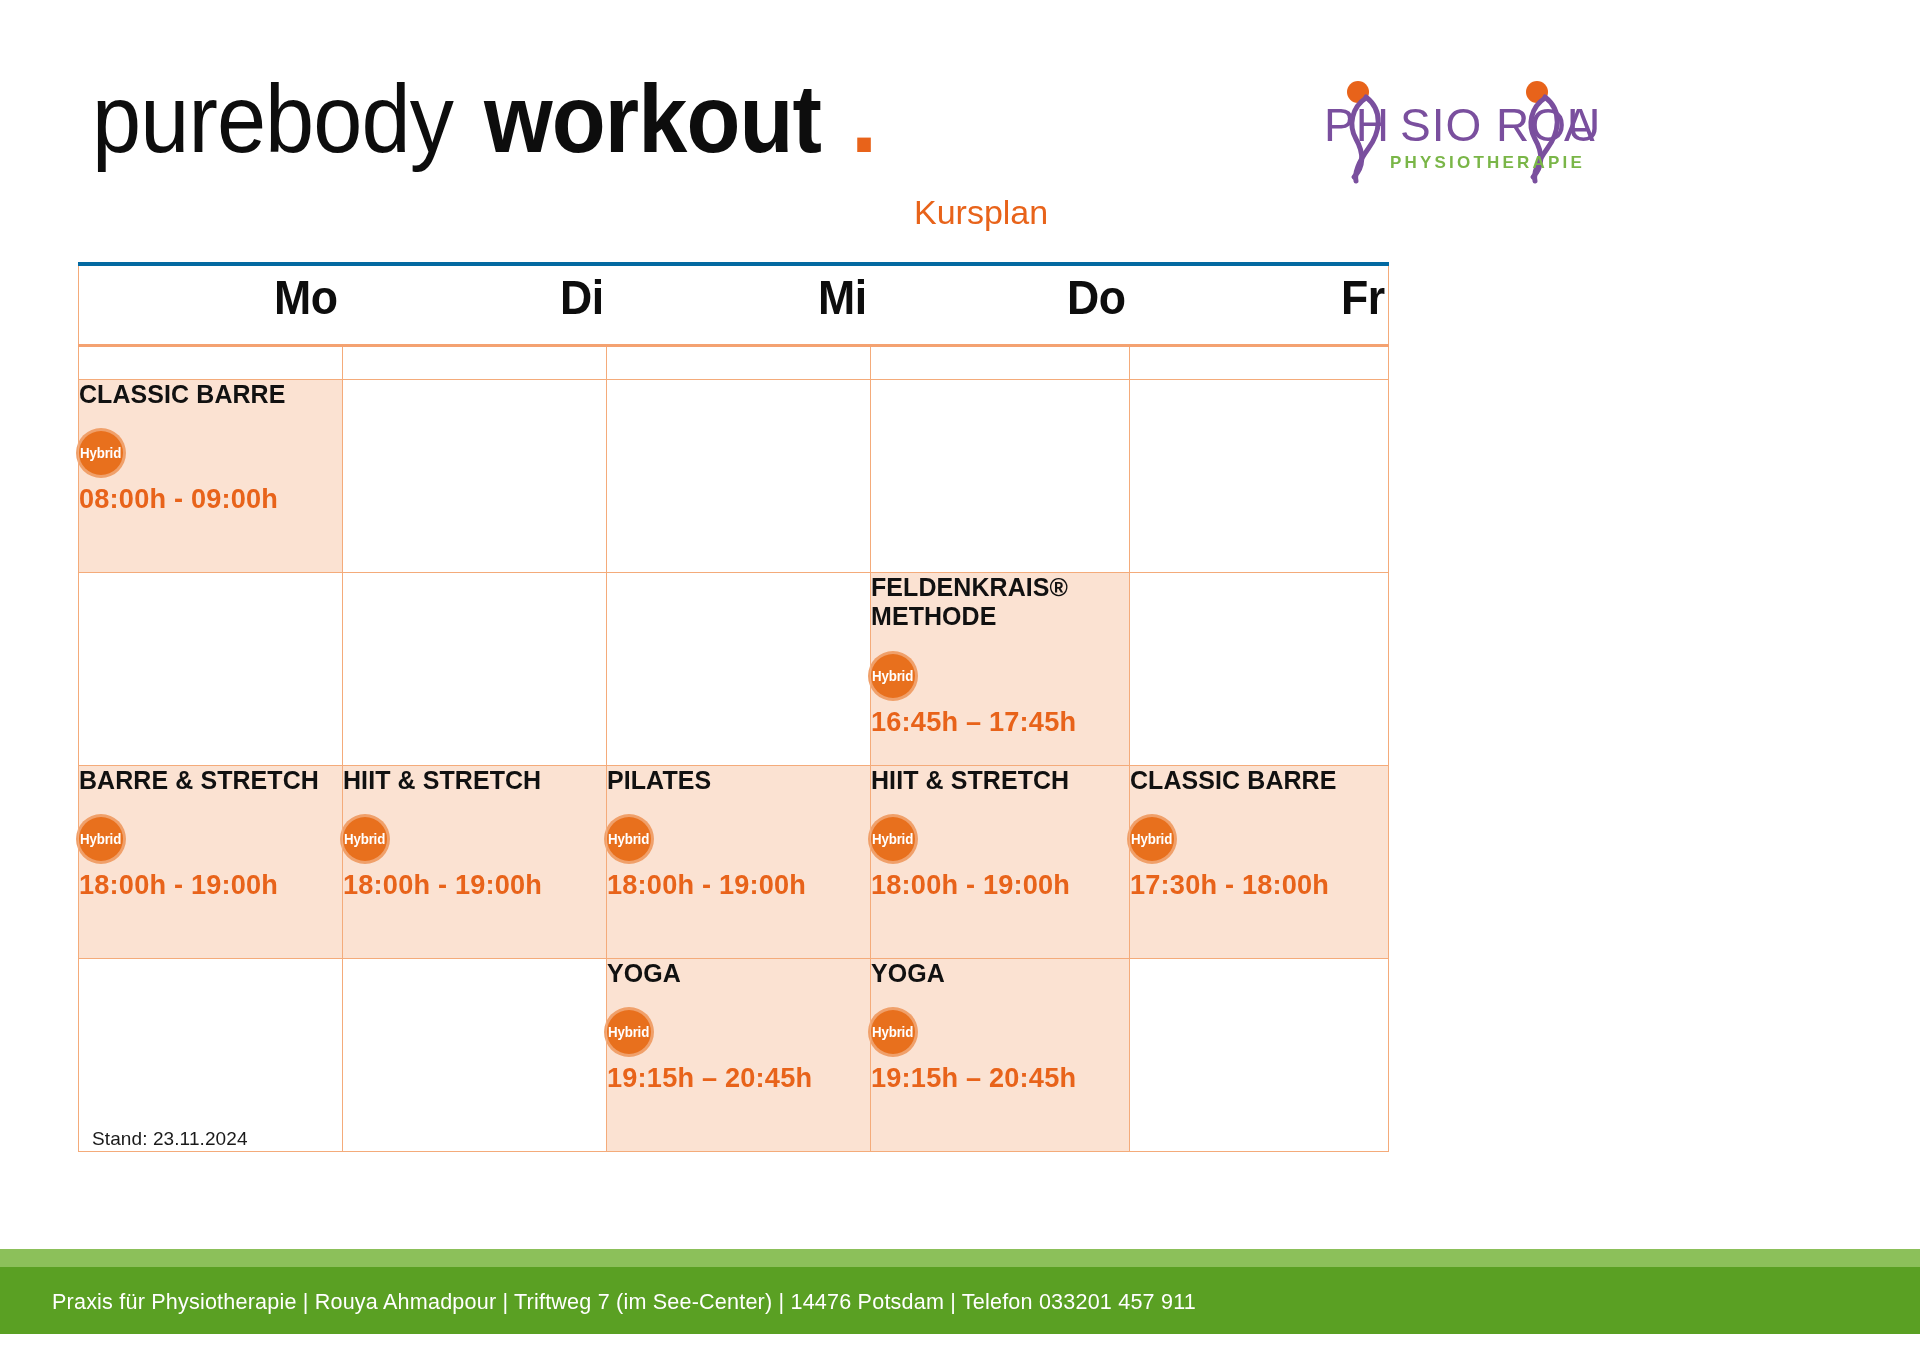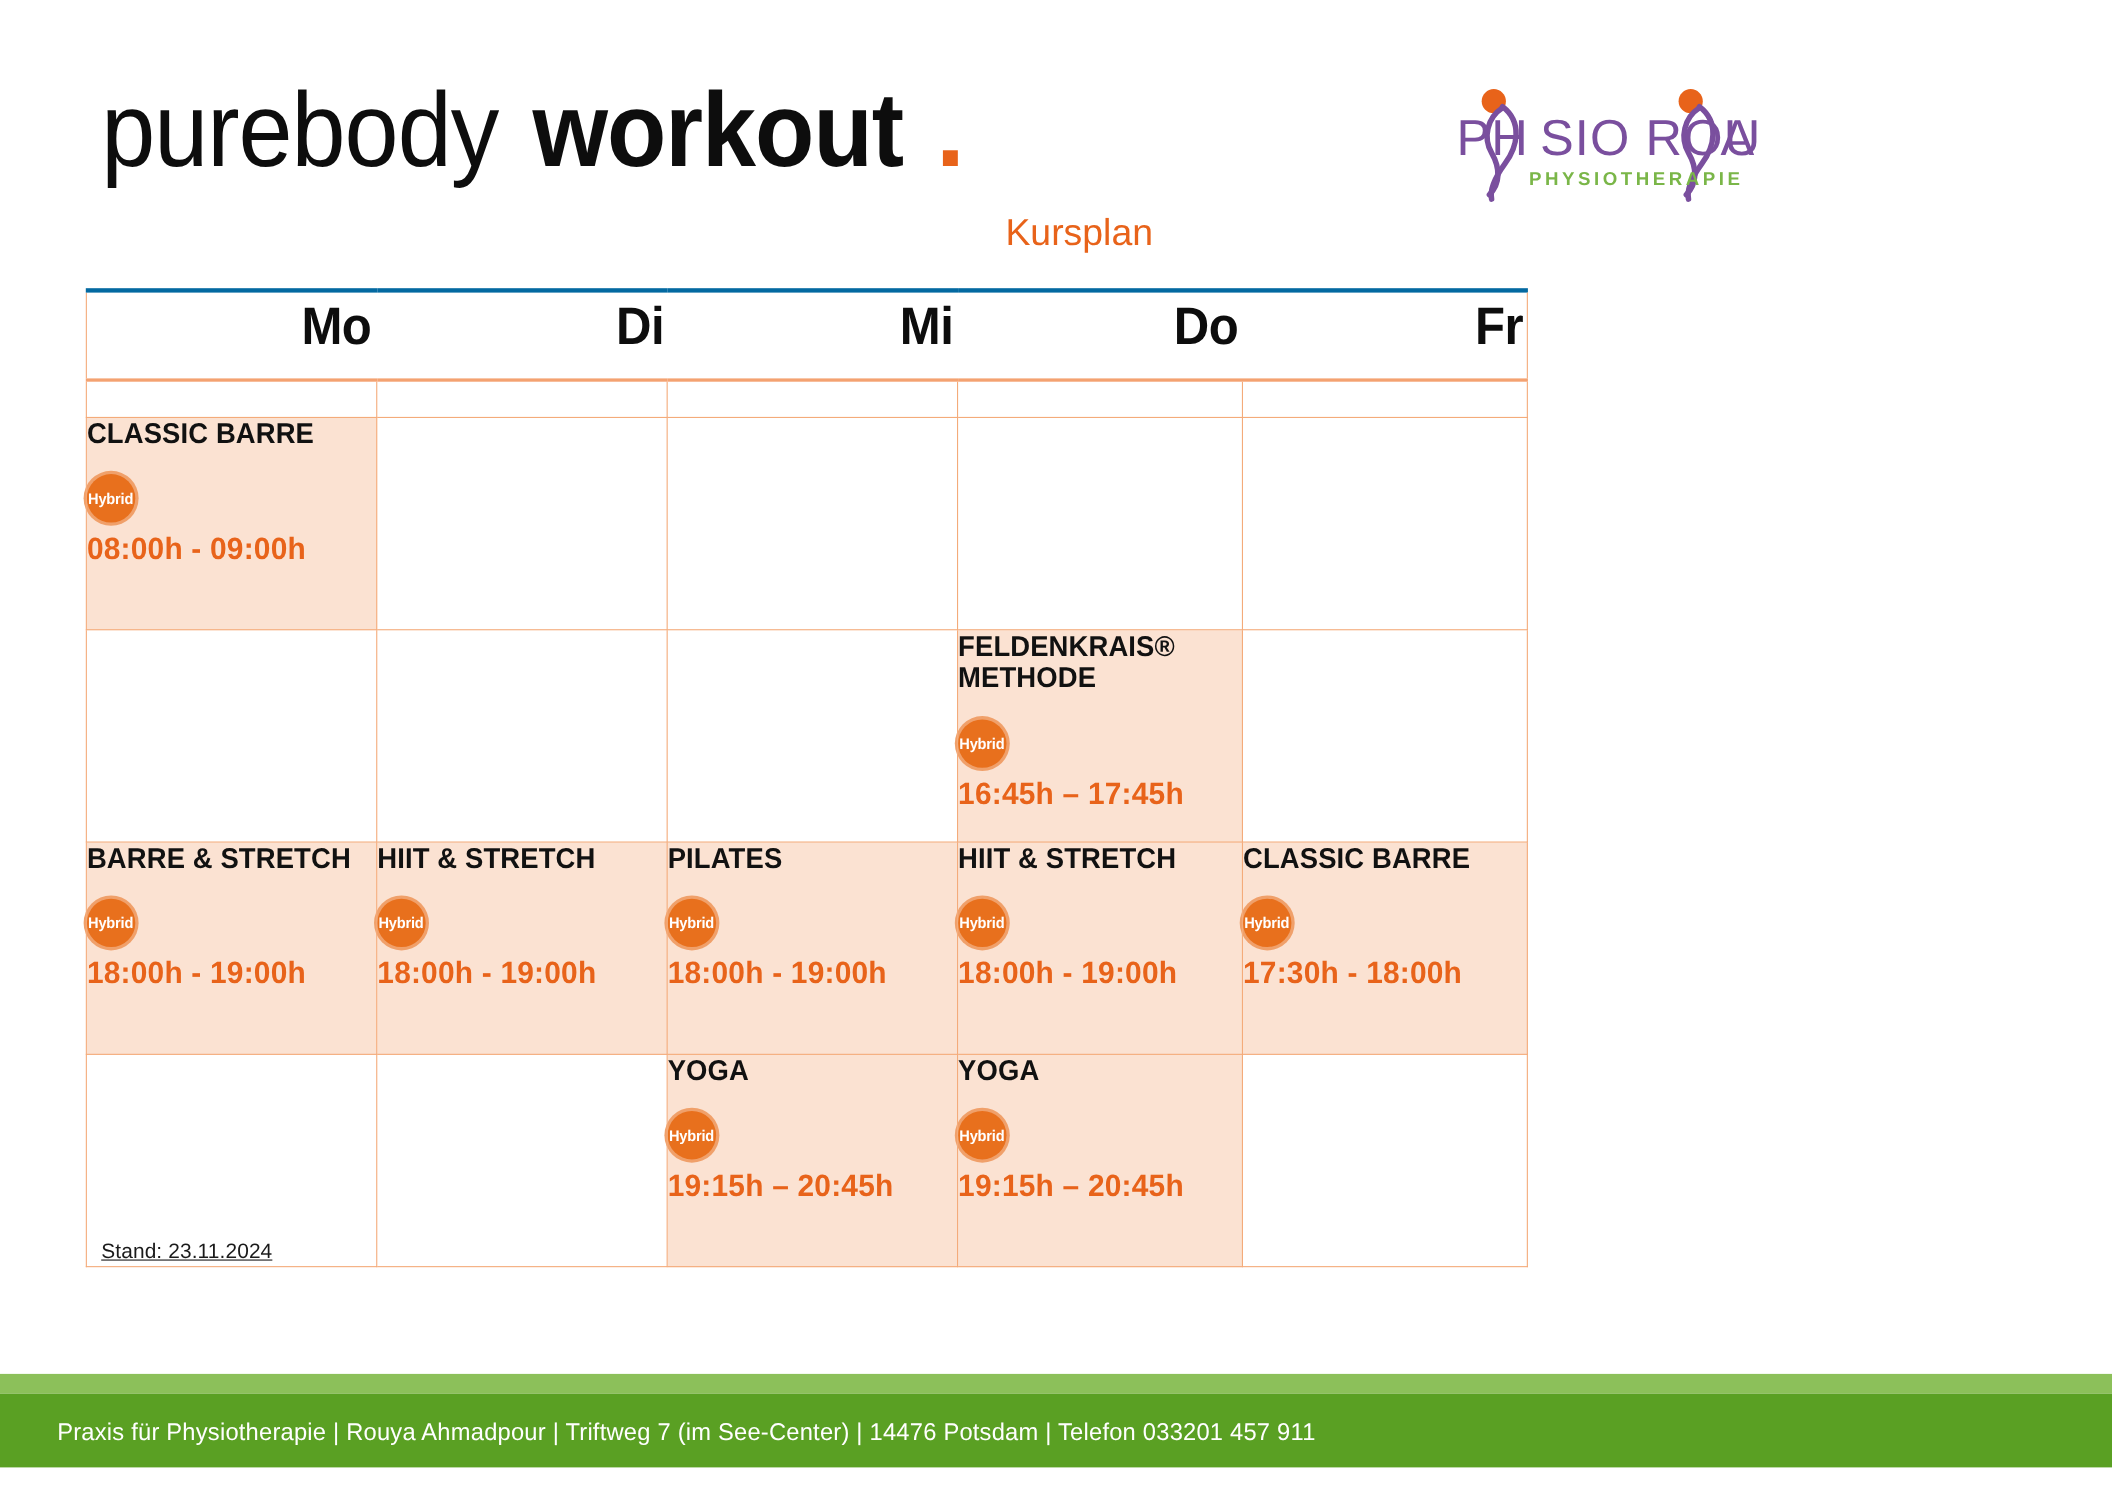--- a/index.html
+++ b/index.html
@@ -161,21 +161,20 @@
   }
 
   
   #stand-note {
     position: absolute;
     left: 92px;
     top: 1128px;
     font-size: 19px;
     color: #1a1a1a;
     letter-spacing: 0.1px;
-    text-decoration: underline;
   }
 
   
   #footer-bar {
     position: absolute;
     left: 0;
     bottom: 0;
     width: 1920px;
     height: 109px;
     margin-top: 45px;

